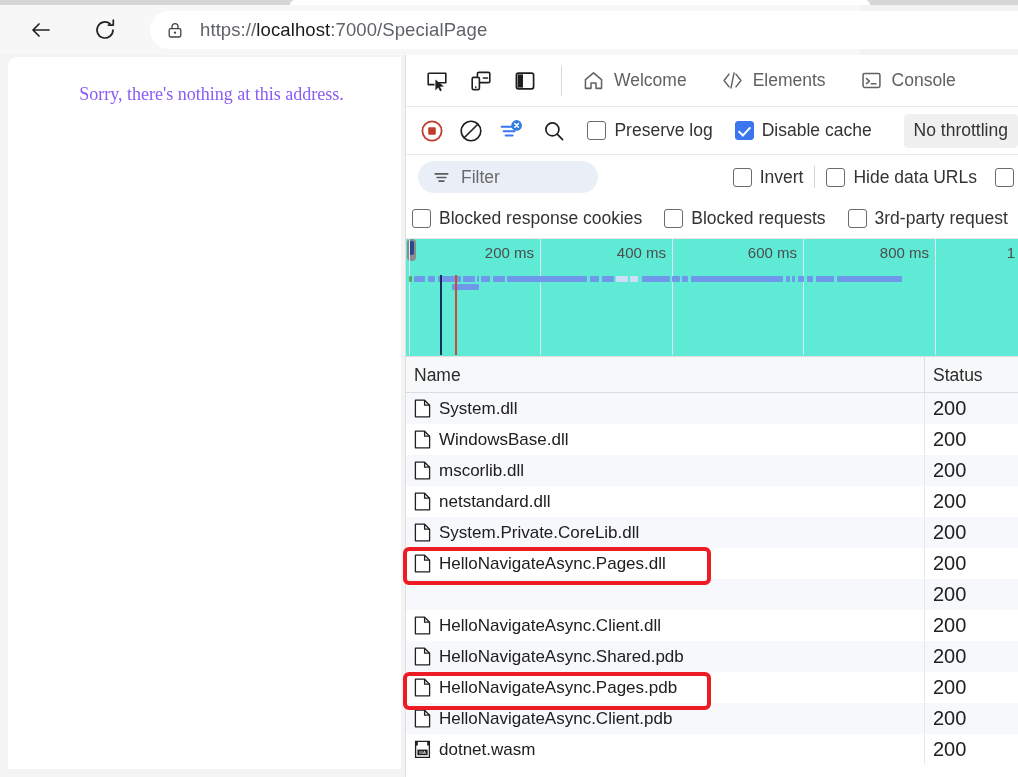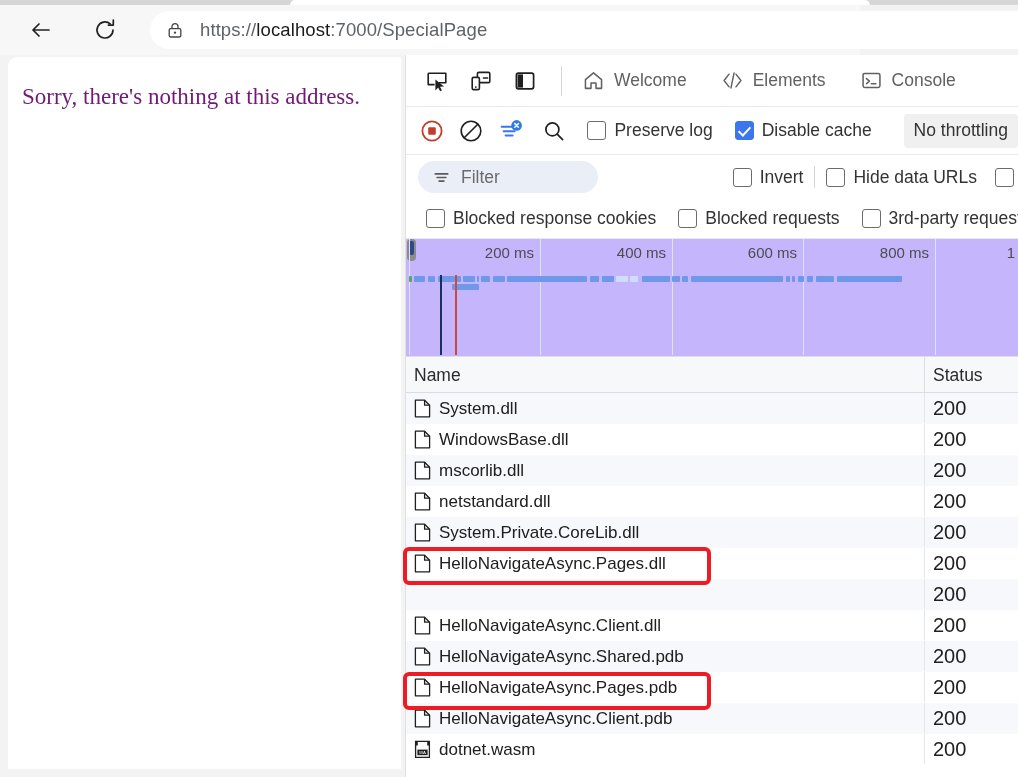--- a/index.html
+++ b/index.html
@@ -62,24 +62,25 @@
   
   .viewport {
     position: absolute; left: 8px; top: 57px;
     width: 393px; height: 712px;
     background: #ffffff;
     border-radius: 9px 0 0 0;
     overflow: hidden;
   }
   .page-msg {
     font-family: "Liberation Serif", serif;
-    font-size: 23px;
-    color: #701a75;
+    font-size: 18px;
+    color: #8b5cf6;
     padding: 27px 0 0 14px;
     white-space: nowrap;
+    text-align: center;
   }
 
   
   .devtools {
     position: absolute; left: 405px; top: 55px;
     width: 613px; height: 722px;
     background: #ffffff;
     border-left: 1px solid #e0e0e0;
     overflow: hidden;
   }
@@ -157,21 +158,21 @@
   .dt-filterrow2 {
     position: relative; height: 40px; width: 100%;
     display: flex; align-items: center;
     background: #ffffff;
     border-bottom: 1px solid #e8e8e8;
   }
 
   
   .dt-overview {
     position: relative; width: 100%; height: 118px;
-    background: #c4b5fd;
+    background: #5eead4;
     border-bottom: 1px solid #dfdfdf;
   }
   .ov-scroll {
     position: absolute; left: 1px; top: 0px; width: 9px; height: 22px;
     background: #8c8c8c; border-radius: 4px;
   }
   .ov-scroll::after {
     content: ""; position: absolute; left: 2px; top: 2px; width: 5px; height: 14px;
     background: #2b4a8b; border-radius: 2px;
   }
@@ -405,21 +406,21 @@
         <span class="cbox"></span>
         <span class="lbl">Hide data URLs</span>
       </div>
 
       <div class="cb-row" style="margin-left:18px; margin-right:4px">
         <span class="cbox"></span>
       </div>
     </div>
 
     <div class="dt-filterrow2">
-      <div class="cb-row" style="margin-left:20px">
+      <div class="cb-row" style="margin-left:6px">
         <span class="cbox"></span>
         <span class="lbl">Blocked response cookies</span>
       </div>
 
       <div class="cb-row" style="margin-left:22px">
         <span class="cbox"></span>
         <span class="lbl">Blocked requests</span>
       </div>
 
       <div class="cb-row" style="margin-left:22px">

